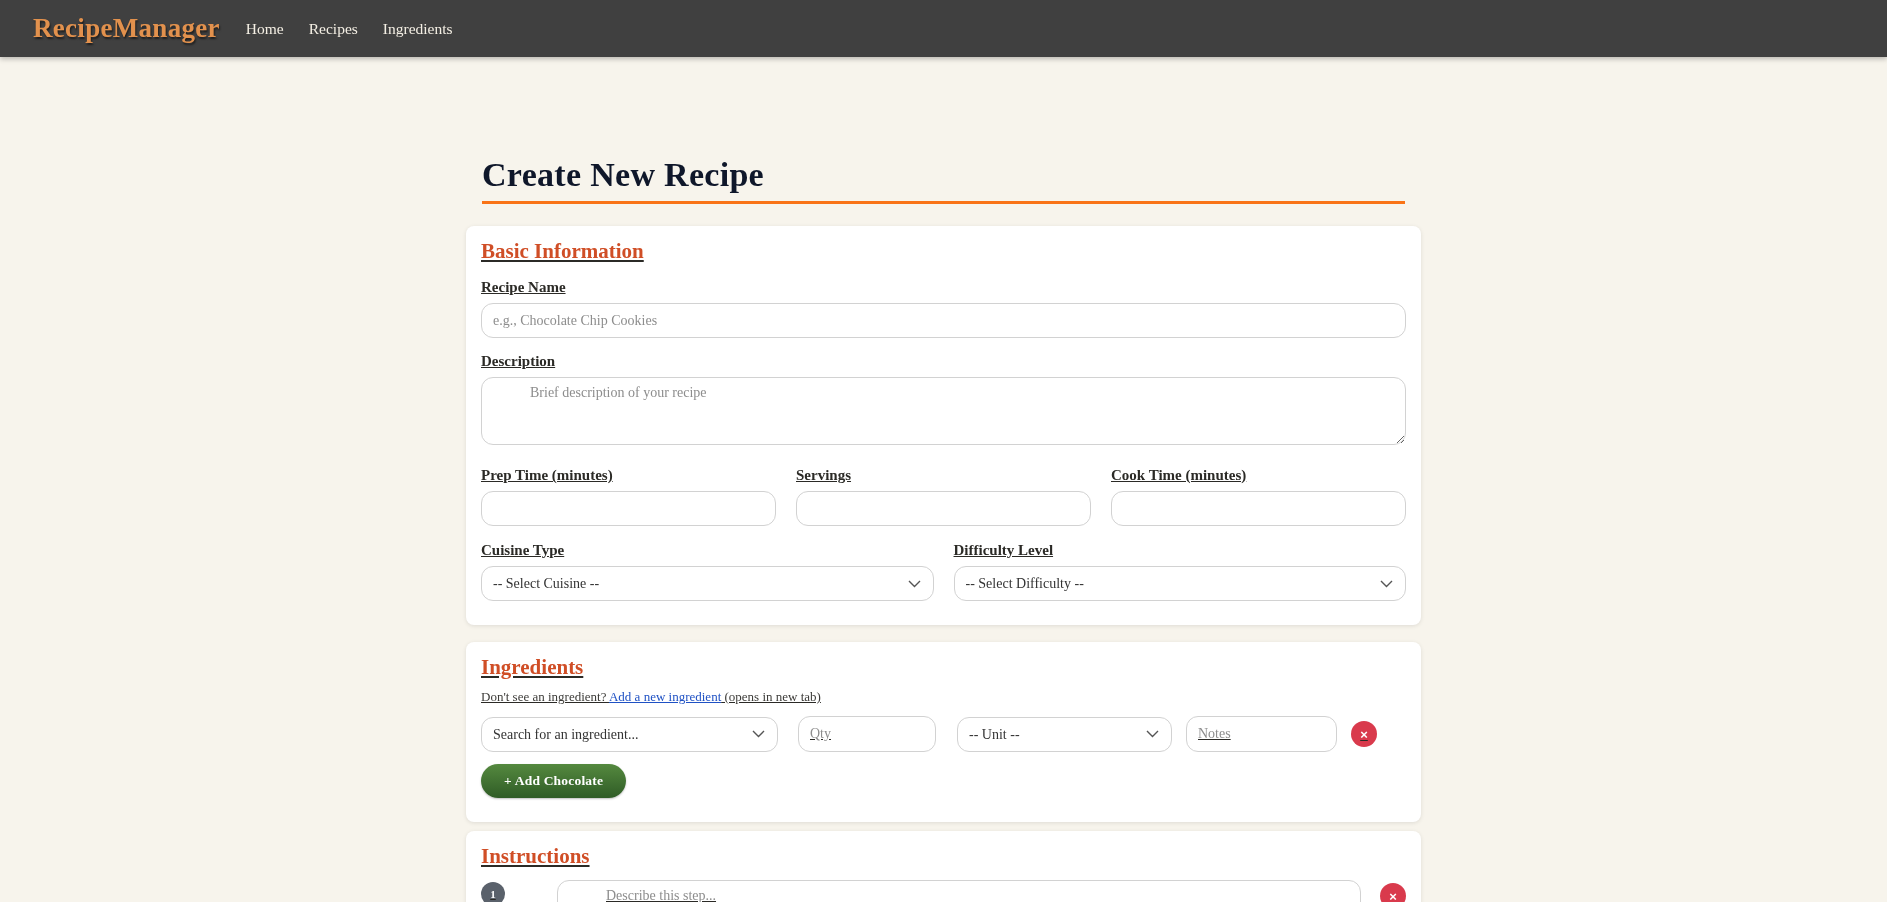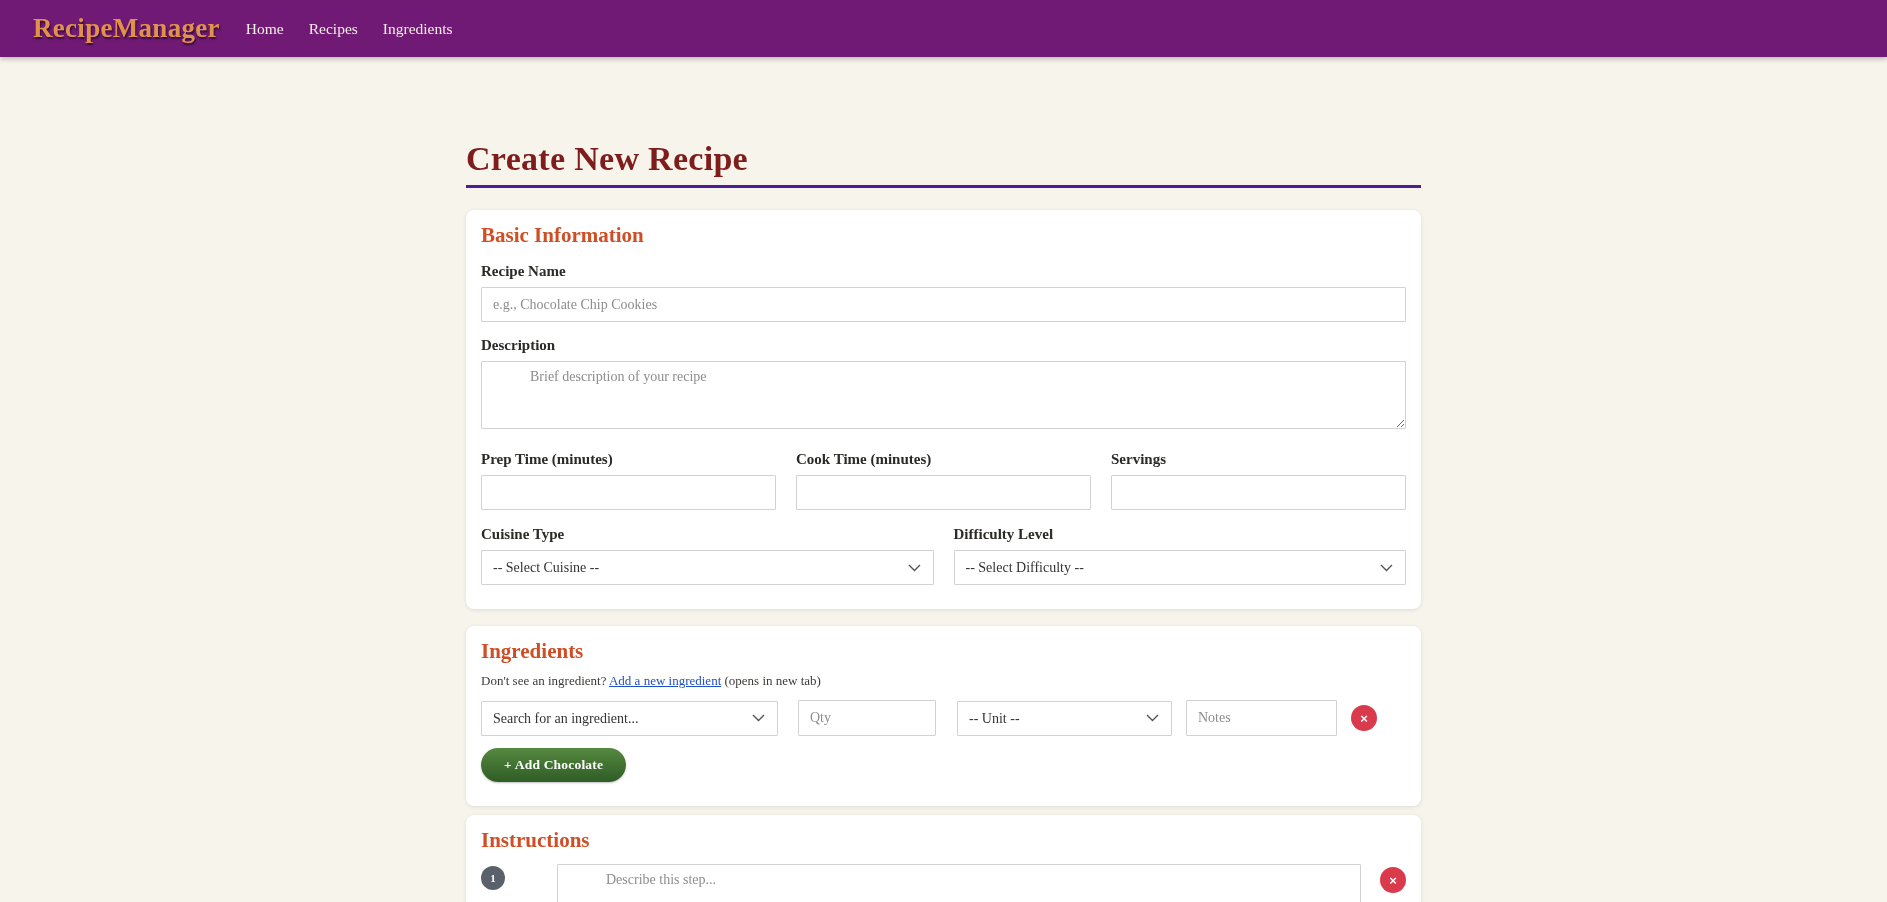--- a/index.html
+++ b/index.html
@@ -9,21 +9,21 @@
     height: 902px;
     overflow: hidden;
     background: #f7f4ec;
     font-family: "Liberation Serif", "DejaVu Serif", serif;
     color: #2b2a26;
   }
 
   
   .navbar {
     height: 57px;
-    background: #701a75;
+    background: #404040;
     display: flex;
     align-items: center;
     padding: 0 33px;
     box-shadow: 0 2px 5px rgba(0,0,0,0.25);
     position: relative;
     z-index: 2;
   }
   .brand {
     font-size: 27px;
     font-weight: bold;
@@ -42,36 +42,37 @@
     text-align: right;
   }
 
   
   .container {
     width: 955px;
     margin: 0 auto;
     padding-top: 83px;
   }
   .page-title {
-    margin: 0;
+    margin: 16px;
     font-size: 34px;
     font-weight: bold;
-    color: #7f1d1d;
+    color: #0f172a;
     padding-bottom: 7px;
-    border-bottom: 3px solid #4c1d95;
+    border-bottom: 3px solid #f97316;
     letter-spacing: 0.3px;
   }
 
   
   .card {
     background: #ffffff;
     border-radius: 8px;
     padding: 13px 15px 24px 15px;
     margin-top: 22px;
     box-shadow: 0 1px 4px rgba(0,0,0,0.10);
+    text-decoration: underline;
   }
   .card + .card { margin-top: 17px; }
   .card.card-instructions { margin-top: 9px; padding-bottom: 30px; }
   .section-heading {
     margin: 0;
     font-size: 21px;
     font-weight: bold;
     color: #d04e26;
   }
 
@@ -83,21 +84,21 @@
     color: #2b2a26;
     margin: 15px 0 7px 0;
   }
   .text-input, .select-box, .textarea-input {
     width: 100%;
     font-family: "Liberation Serif", "DejaVu Serif", serif;
     font-size: 14px;
     color: #333;
     background: #fff;
     border: 1px solid #d2d2d2;
-    border-radius: 1px;
+    border-radius: 12px;
     padding: 7px 11px;
     outline: none;
   }
   .text-input { height: 35px; }
   .textarea-input { height: 68px; resize: vertical; padding-left: 48px; }
   ::placeholder { color: #8d8d8d; opacity: 1; }
 
   .select-wrap { position: relative; width: 100%; }
   .select-box {
     height: 35px;
@@ -240,25 +241,25 @@
 
     <label class="field-label">Description</label>
     <textarea class="textarea-input" placeholder="Brief description of your recipe" style=""></textarea>
 
     <div class="grid-3">
       <div>
         <label class="field-label">Prep Time (minutes)</label>
         <input class="text-input" type="text" style="">
       </div>
       <div>
+        <label class="field-label">Servings</label>
+        <input class="text-input" type="text" style="">
+      </div>
+      <div>
         <label class="field-label">Cook Time (minutes)</label>
-        <input class="text-input" type="text" style="">
-      </div>
-      <div>
-        <label class="field-label">Servings</label>
         <input class="text-input" type="text" style="">
       </div>
     </div>
 
     <div class="grid-2">
       <div>
         <label class="field-label">Cuisine Type</label>
         <div class="select-wrap">
           <select class="select-box">
             <option>-- Select Cuisine --</option>

